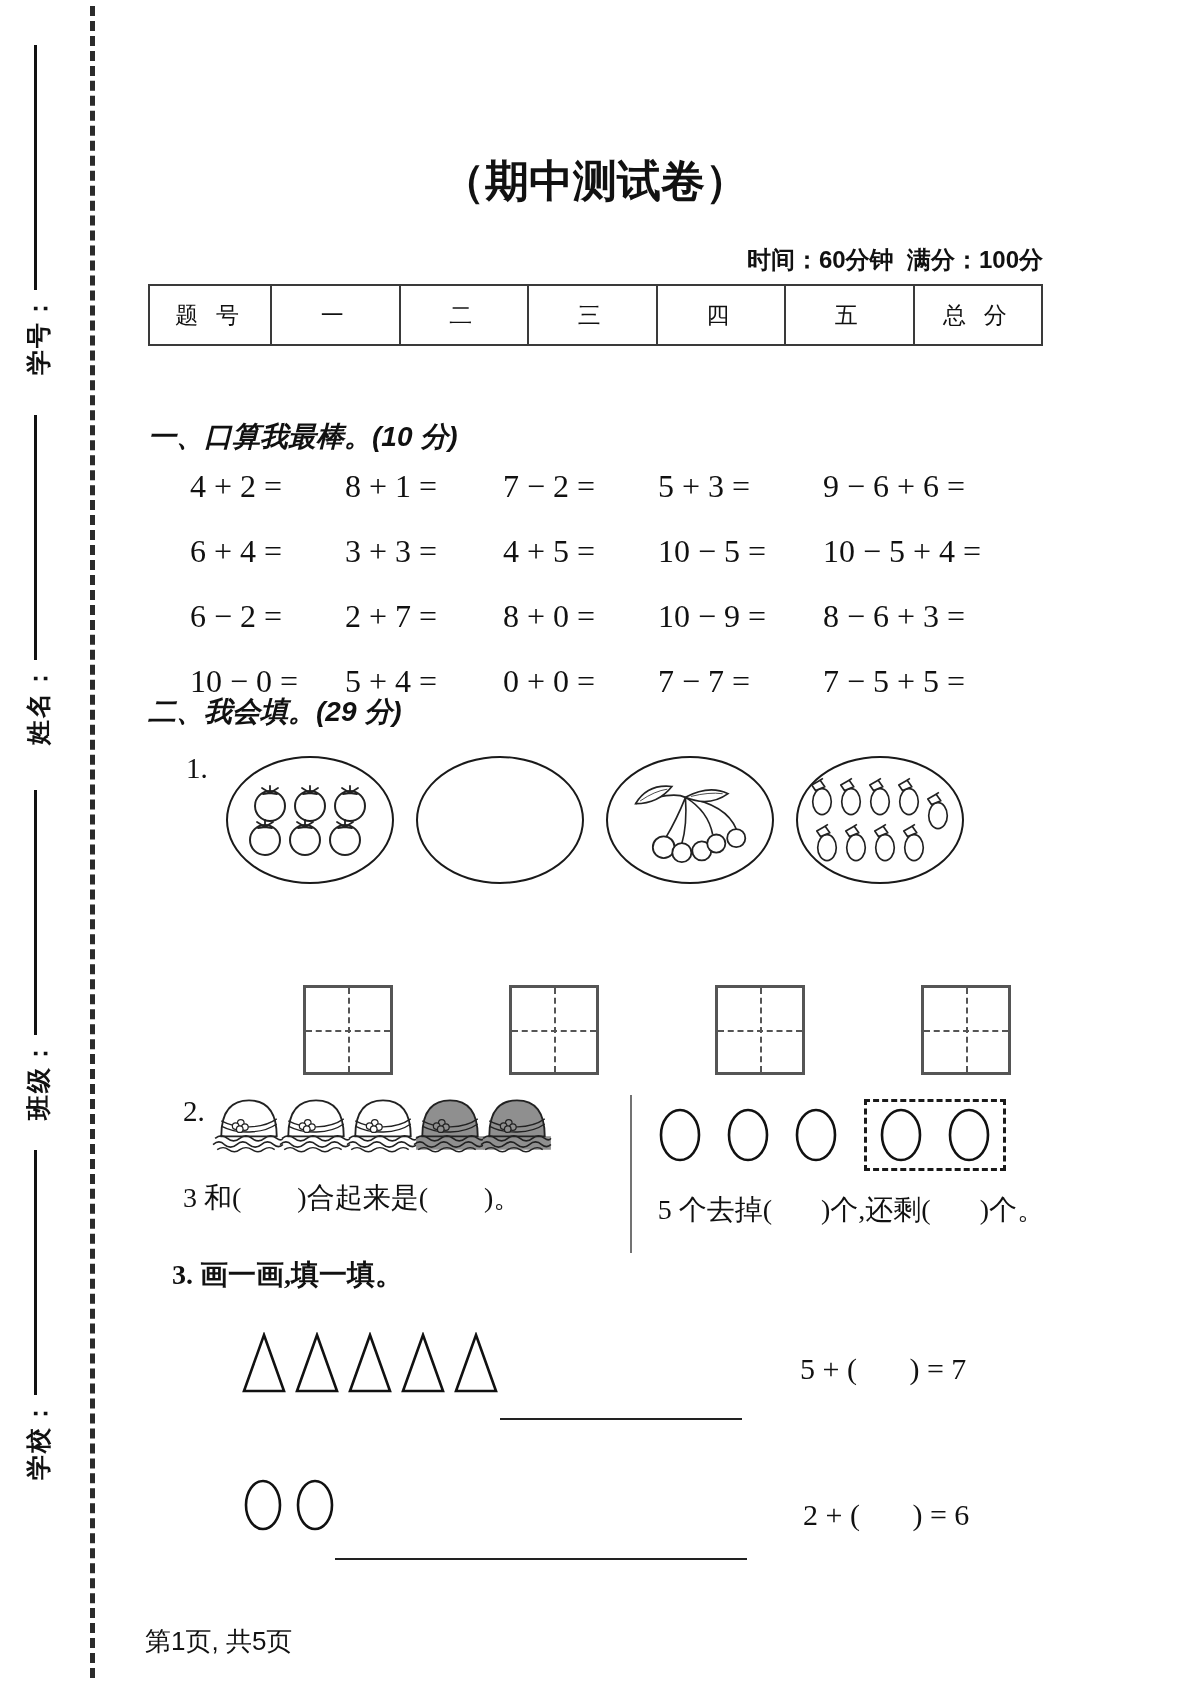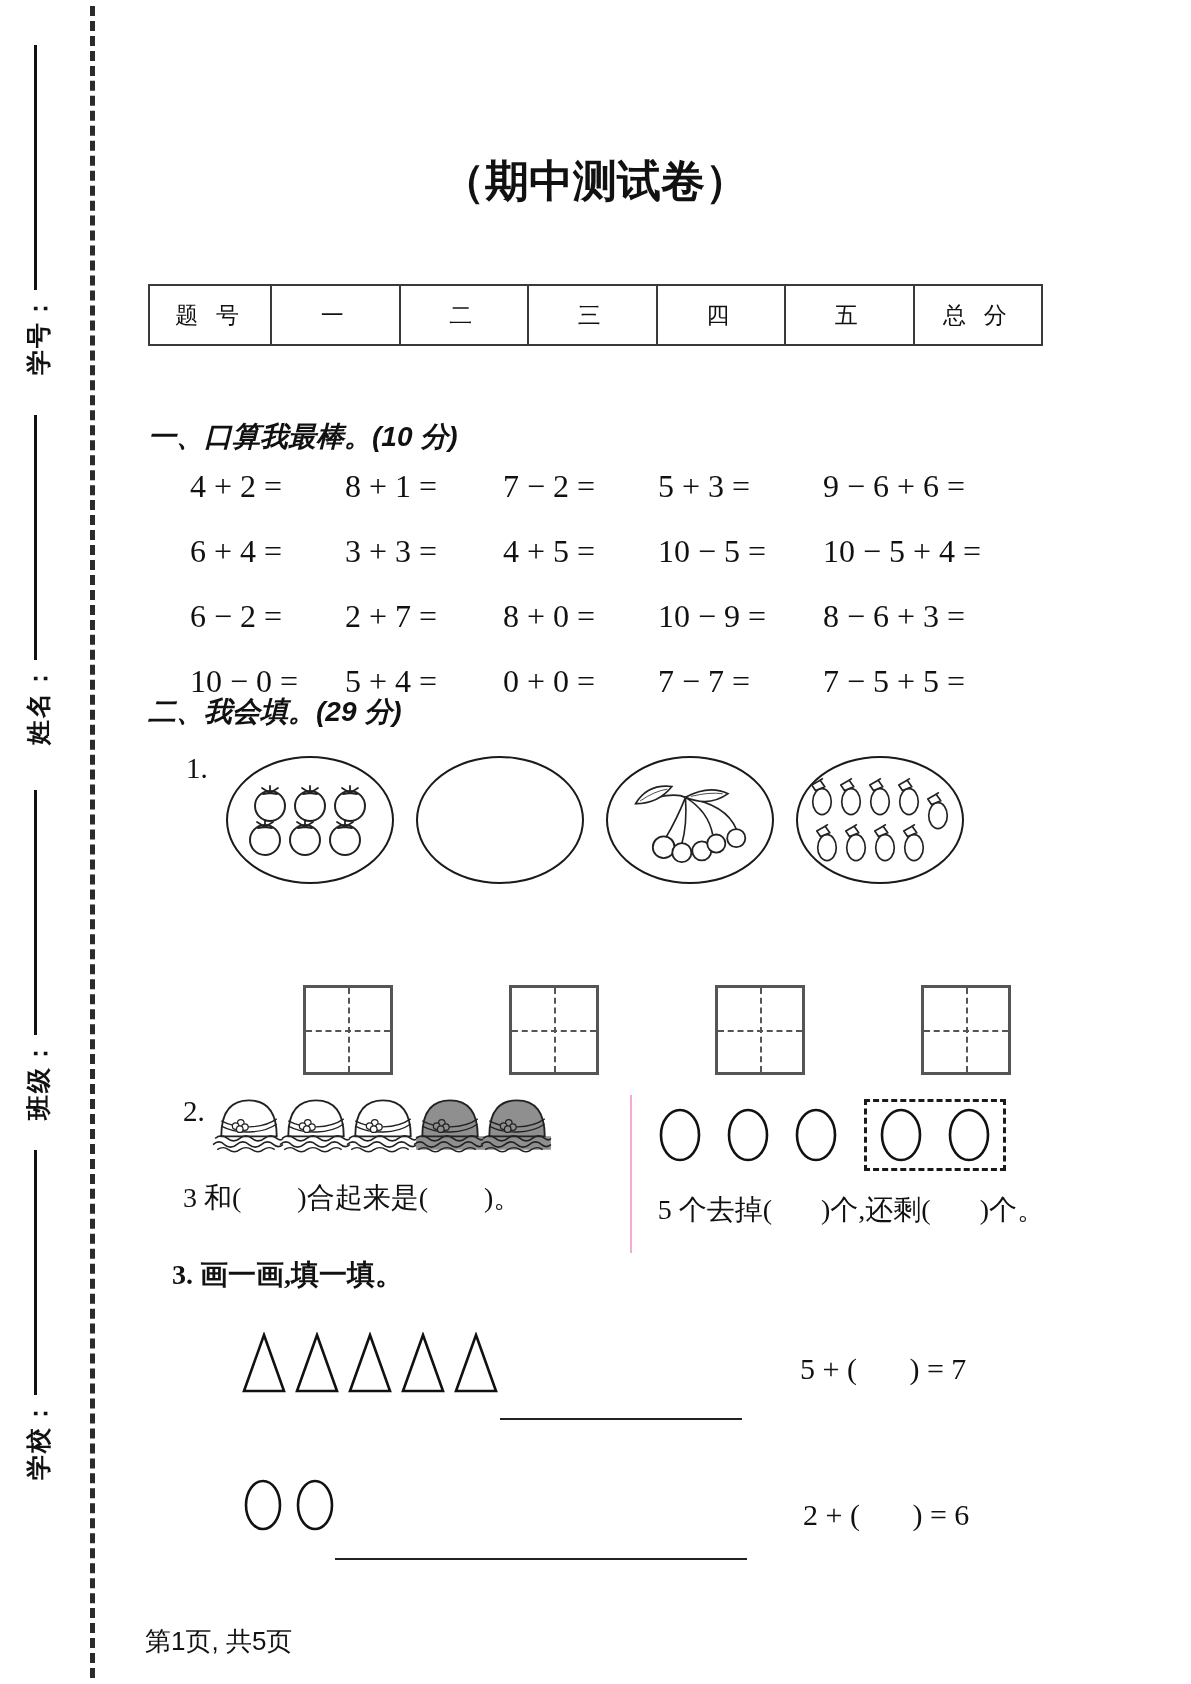--- a/index.html
+++ b/index.html
@@ -57,21 +57,21 @@
   .tian-row { position:absolute; left:303px; top:985px; display:flex; gap:116px; }
   .tian { position:relative; width:90px; height:90px; border:3px solid #555;
     background:#fff; box-sizing:border-box; }
   .tian i { position:absolute; display:block; }
   .tian .v { left:50%; top:0; bottom:0; width:0; border-left:2px dashed #555; }
   .tian .h { top:50%; left:0; right:0; height:0; border-top:2px dashed #555; }
   
   .q2-block { position:absolute; left:183px; top:1095px; width:862px; height:158px;
     display:flex; }
   .q2-left { width:462px; box-sizing:border-box; }
-  .q2-right { flex:1; border-left:2px solid #f9a8d4; padding-left:26px; box-sizing:border-box; }
+  .q2-right { flex:1; border-left:2px solid #737373; padding-left:26px; box-sizing:border-box; }
   .hats-row { display:flex; align-items:flex-end; }
   .hats-row .q-num { margin-right:6px; align-self:flex-start; }
   .hat-group { display:flex; }
   .hat-group svg { margin-right:-9px; }
   .hat-white .brim-fill { fill:none; }
   .hat-gray  .brim-fill { fill:#8f8f8f; }
   .hat-white .dome { fill:#ffffff; }
   .hat-gray  .dome { fill:#8f8f8f; }
   .circles-row { display:flex; align-items:center; gap:24px; margin-top:4px; }
   .circle-group { display:flex; gap:24px; }
@@ -113,20 +113,21 @@
   <div class="side-item" style="top:937px">
     <span class="side-label">班级：</span>
     <span class="side-line"></span>
   </div>
   <div class="side-item" style="top:1297px">
     <span class="side-label">学校：</span>
     <span class="side-line"></span>
   </div>
 
   <h2 class="subtitle">（期中测试卷）</h2>
+  <div class="info-line">时间：60分钟  满分：100分</div>
 
   <table class="score-table">
     <tbody>
         <tr>
       <td class="first">题 号</td>
       <td>一</td>
       <td>二</td>
       <td>三</td>
       <td>四</td>
       <td>五</td>

